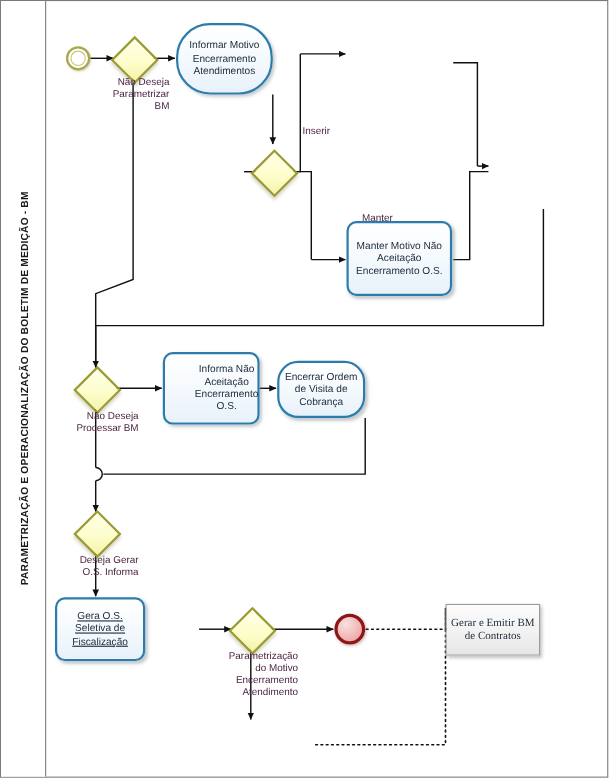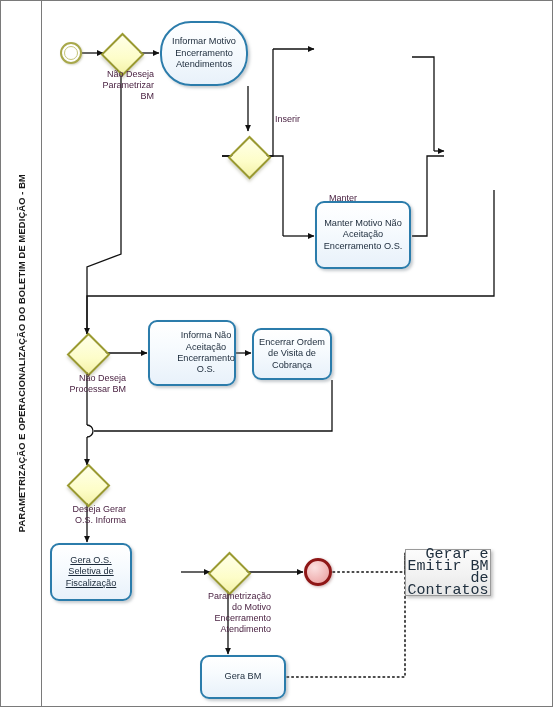--- a/index.html
+++ b/index.html
@@ -48,23 +48,23 @@
   .end-ev{width:28px;height:28px;border-radius:50%;
     border:3.5px solid #8e1616;box-sizing:border-box;
     background:radial-gradient(circle at 35% 30%,#fbe0e0 0%,#f2b9b9 55%,#e79a9a 100%);
     box-shadow:1px 1px 3px rgba(120,60,60,.4);}
 
   
   .annot{
     border:1px solid #9a9a9a;
     background:linear-gradient(to bottom,#fcfcfc 0%,#f2f2f2 55%,#e6e6e6 100%);
     box-shadow:2px 2px 3px rgba(120,120,120,.45);
-    display:flex;align-items:center;justify-content:center;text-align:right;
-    color:#20303f;font-size:15px;line-height:12px;padding:2px 4px;
-    font-family:Liberation Mono, monospace;
+    display:flex;align-items:center;justify-content:center;text-align:center;
+    color:#20303f;font-size:10px;line-height:12px;padding:2px 4px;
+    font-family:Liberation Serif, serif;
   }
 
   
   .lbl{position:absolute;color:#4b2343;font-size:9px;line-height:11px;
     font-family:"Liberation Sans",sans-serif;white-space:pre;}
   .lbl.center{text-align:right;}
 </style>
 </head>
 <body>
 
@@ -153,38 +153,37 @@
     <div class="node task" style="left:273px;top:200px;width:96px;height:68px;">Manter Motivo Não Aceitação Encerramento O.S.</div>
 
 
     <div class="node gw" style="left:27px;top:334px;">
         <div class="dia"></div>
       </div>
     <div class="lbl center" style="left:8px;top:372px;width:76px;">Não Deseja
 Processar BM</div>
 
     <div class="node task" style="left:106px;top:319px;width:88px;height:66px;padding-left:31px;">Informa Não Aceitação Encerramento O.S.</div>
-    <div class="node task" style="left:210px;top:327px;width:80px;height:52px;">Encerrar Ordem de Visita de Cobrança</div>
+    <div class="node task" style="left:210px;top:327px;width:80px;height:52px;border-radius:19px;">Encerrar Ordem de Visita de Cobrança</div>
 
     <div class="node gw" style="left:27px;top:465px;">
         <div class="dia"></div>
       </div>
     <div class="lbl center" style="left:8px;top:503px;width:76px;">Deseja Gerar
 O.S. Informa</div>
 
     <div class="node task" style="left:8px;top:542px;width:82px;height:58px;text-decoration:underline;">Gera O.S. Seletiva de Fiscalização</div>
 
     <div class="node gw" style="left:168px;top:553px;">
         <div class="dia"></div>
       </div>
     <div class="lbl center" style="left:145px;top:590px;width:84px;">Parametrização
 do Motivo
 Encerramento
 Atendimento</div>
 
     <div class="node end-ev" style="left:262px;top:557px;"></div>
 
-    <div class="node task" style="left:158px;top:654px;width:86px;height:44px;">Gera BM</div>
 
     <div class="node annot" style="left:363px;top:548px;width:86px;height:47px;">Gerar e Emitir BM de Contratos</div>
 
   </div>
 </div>
 
 </body></html>

